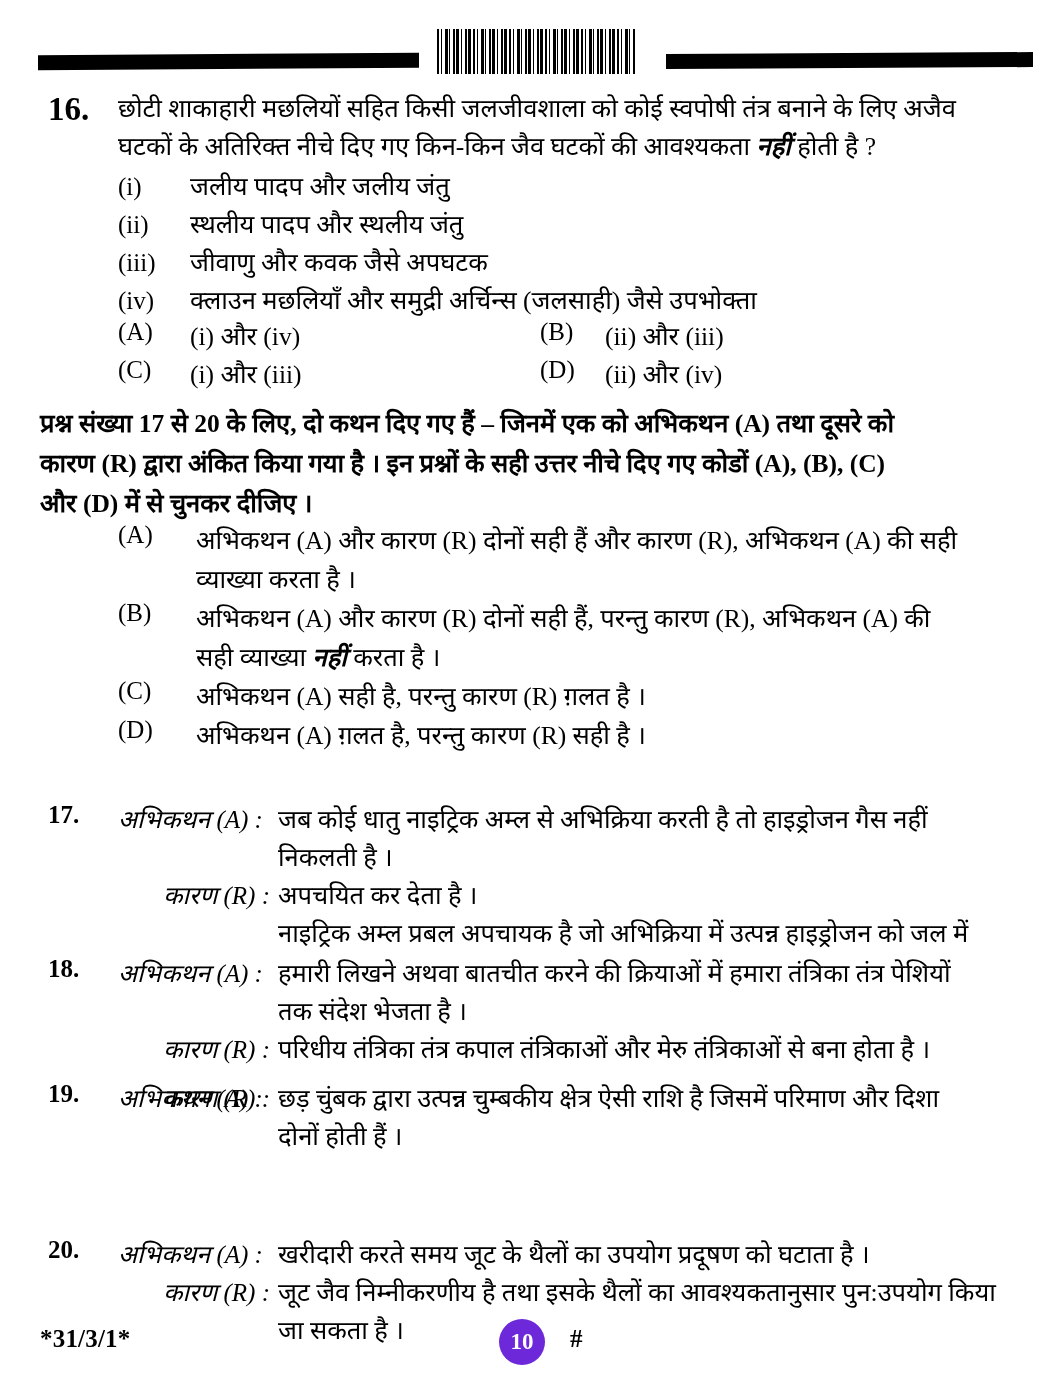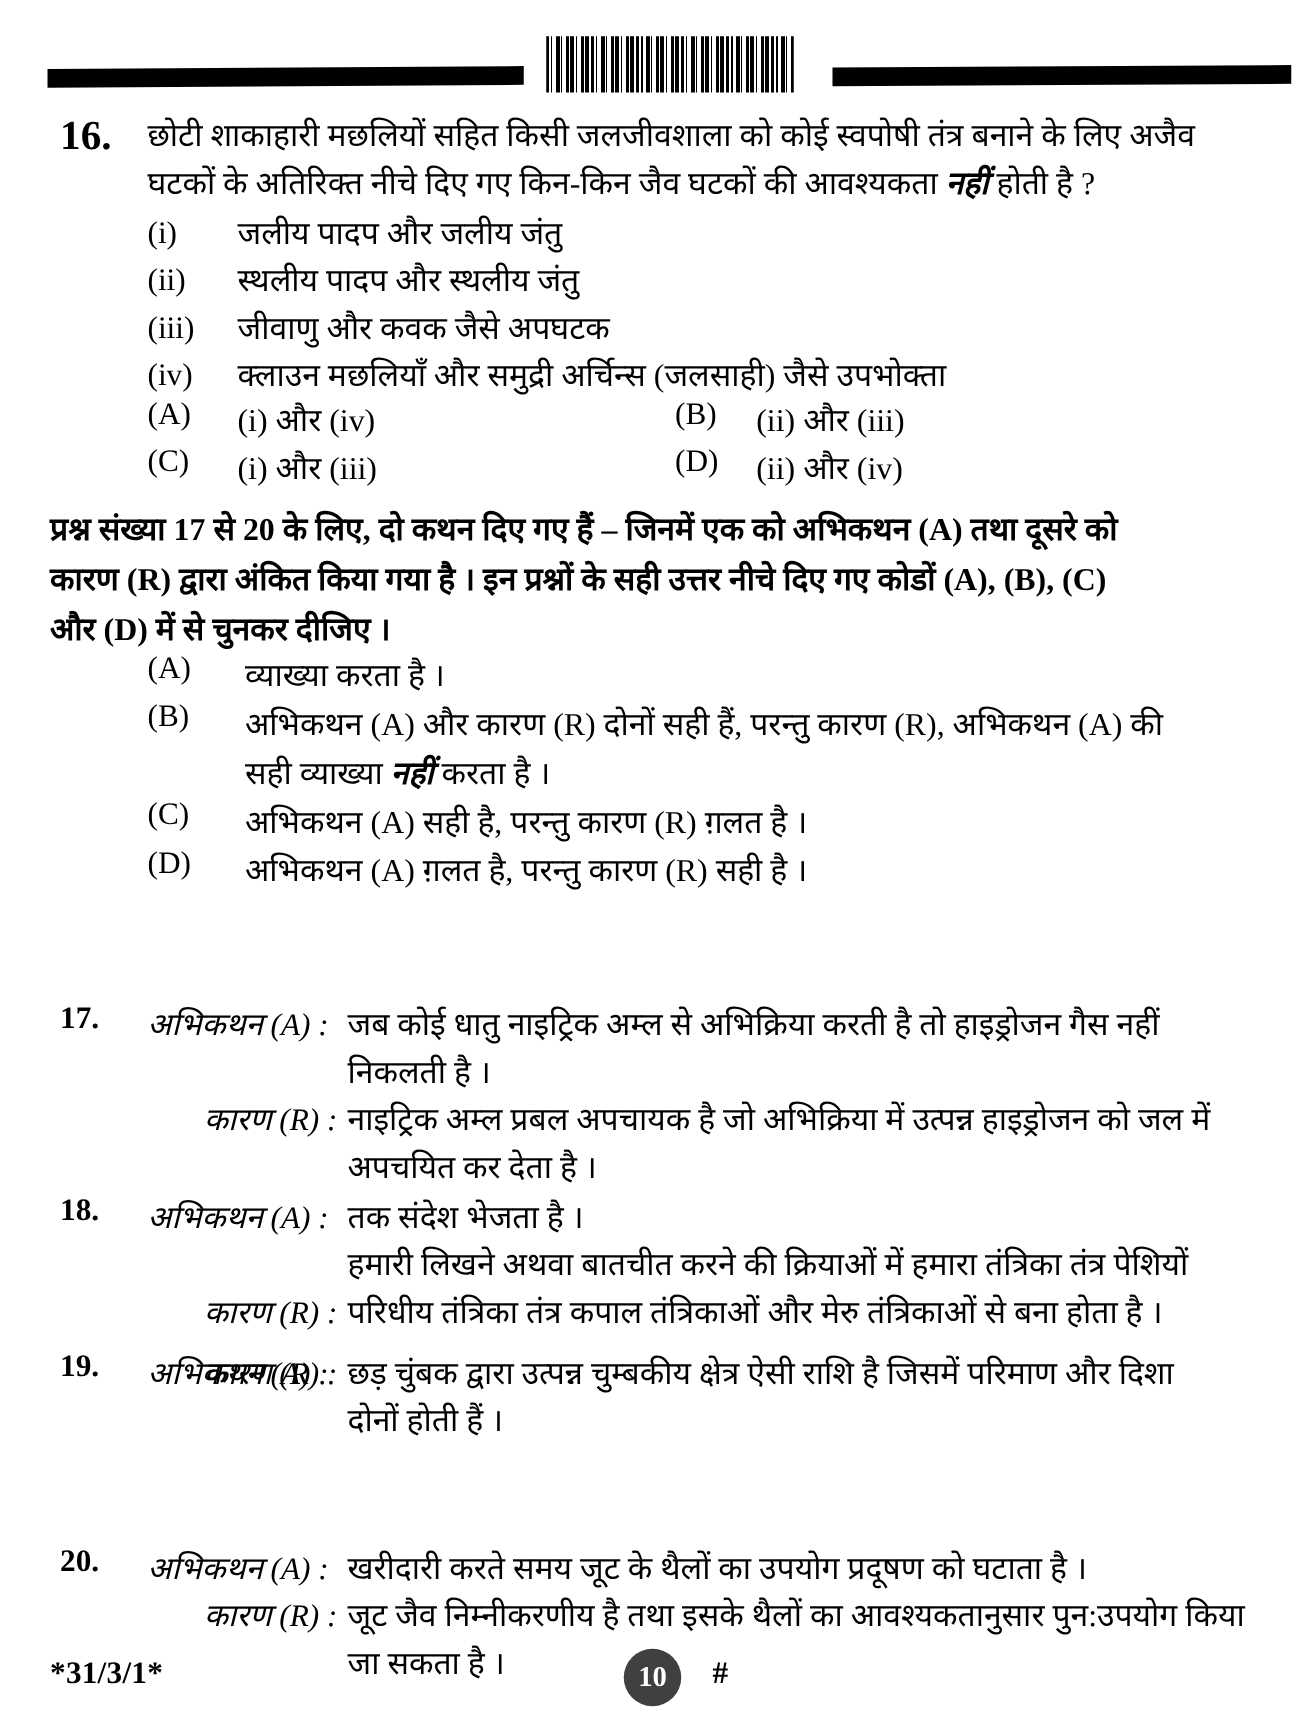--- a/index.html
+++ b/index.html
@@ -224,21 +224,21 @@
     font-size: 25px;
     letter-spacing: 0.2px;
   }
   .page-circle {
     position: absolute;
     left: 499px;
     top: -6px;
     width: 46px;
     height: 46px;
     border-radius: 50%;
-    background: #404040;
+    background: #6d28d9;
     color: #fff;
     font-weight: bold;
     font-size: 23px;
     line-height: 46px;
     text-align: center;
   }
   .footer-hash {
     position: absolute;
     left: 570px;
     top: 0;
@@ -304,20 +304,21 @@
     <span class="ln">प्रश्न संख्या 17 से 20 के लिए,  दो कथन दिए गए हैं – जिनमें एक को अभिकथन (A) तथा दूसरे को</span>
     <span class="ln">कारण (R) द्वारा अंकित किया गया है । इन प्रश्नों के सही उत्तर नीचे दिए गए कोडों (A), (B), (C)</span>
     <span class="ln">और (D) में से चुनकर दीजिए ।</span>
   </div>
 
   <div class="code-list">
 
     <div class="code-item">
       <span class="code-key">(A)</span>
       <div class="code-body">
+        <span class="ln">अभिकथन (A) और कारण (R) दोनों सही हैं और कारण (R),  अभिकथन (A) की सही</span>
         <span class="ln"><span>व्याख्या करता है ।</span></span>
       </div>
     </div>
 
     <div class="code-item">
       <span class="code-key">(B)</span>
       <div class="code-body">
         <span class="ln">अभिकथन (A) और कारण (R) दोनों सही हैं,  परन्तु कारण (R), अभिकथन (A) की</span>
         <span class="ln"><span>सही व्याख्या </span><span class="bolditalic">नहीं</span><span> करता है ।</span></span>
       </div>
@@ -345,34 +346,34 @@
       <span class="ar-label">अभिकथन (A) :</span>
       <div class="ar-text">
         <span class="ln">जब कोई धातु नाइट्रिक अम्ल से अभिक्रिया करती है तो हाइड्रोजन गैस नहीं</span>
         <span class="ln">निकलती है ।</span>
       </div>
     </div>
 
     <div class="ar-row">
       <span class="ar-label reason">कारण (R) :</span>
       <div class="ar-text">
+        <span class="ln">अपचयित कर देता है ।</span>
         <span class="ln">नाइट्रिक अम्ल प्रबल अपचायक है जो अभिक्रिया में उत्पन्न हाइड्रोजन को जल में</span>
-        <span class="ln">अपचयित कर देता है ।</span>
       </div>
     </div>
   </div>
 
   <div class="ar" style="top:911px;">
     <span class="ar-num">18.</span>
 
     <div class="ar-row">
       <span class="ar-label">अभिकथन (A) :</span>
       <div class="ar-text">
+        <span class="ln">हमारी लिखने अथवा बातचीत करने की क्रियाओं में हमारा तंत्रिका तंत्र पेशियों</span>
         <span class="ln">तक संदेश भेजता है ।</span>
-        <span class="ln">हमारी लिखने अथवा बातचीत करने की क्रियाओं में हमारा तंत्रिका तंत्र पेशियों</span>
       </div>
     </div>
 
     <div class="ar-row">
       <span class="ar-label reason">कारण (R) :</span>
       <div class="ar-text">
         <span class="ln">परिधीय तंत्रिका तंत्र कपाल तंत्रिकाओं और मेरु तंत्रिकाओं से बना होता है ।</span>
       </div>
     </div>
   </div>

